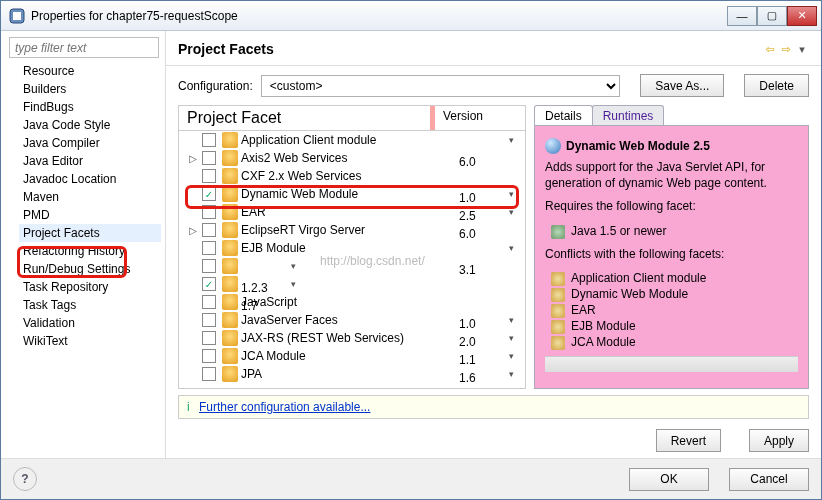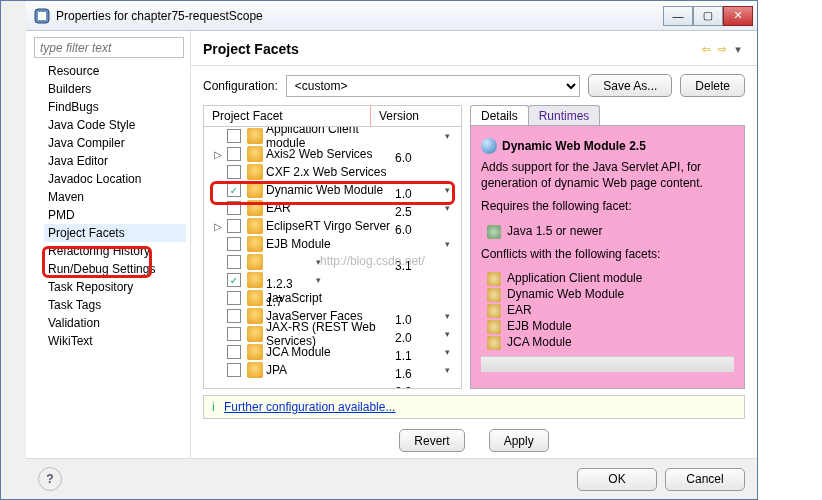--- a/index.html
+++ b/index.html
@@ -1,17 +1,17 @@
 <!DOCTYPE html>
 <html><head>
 <meta charset="utf-8">
 <style>
   * { box-sizing: border-box; margin: 0; padding: 0; }
   body { font-family: "Segoe UI", Tahoma, sans-serif; font-size: 12px; background: #fff; color: #000; user-select: none; }
-  .window { width: 758px; height: 500px; border: 1px solid #5a7aa0; display: flex; flex-direction: column; background: #f0f0f0; padding-left: 25px; }
+  .window { width: 822px; height: 500px; border: 1px solid #5a7aa0; display: flex; flex-direction: column; background: #f0f0f0; }
   .titlebar { height: 30px; background: linear-gradient(#fdfdfd, #e8eef6); display: flex; align-items: center; padding: 0 4px; border-bottom: 1px solid #c0c8d0; }
   .titlebar .icon { width: 16px; height: 16px; margin: 0 6px 0 4px; }
   .titlebar .title { flex: 1; font-size: 12px; }
   .winbtns { display: flex; gap: 0; }
   .winbtn { width: 30px; height: 20px; border: 1px solid #8899aa; background: linear-gradient(#f4f8fb,#dde6ef); display: flex; align-items: center; justify-content: center; font-size: 11px; }
   .winbtn:last-child { background: linear-gradient(#e58b8b,#c83030); color: #fff; border-color: #8b2222; }
   .body { flex: 1; display: flex; background: #fff; }
   .sidebar { width: 165px; border-right: 1px solid #ddd; padding: 6px 4px; position: relative; }
   .filter { width: 150px; height: 21px; border: 1px solid #c0c0c0; padding: 2px 5px; font-style: italic; color: #888; font-size: 12px; margin: 0 0 4px 4px; }
   .nav { list-style: none; padding-left: 14px; }
@@ -19,25 +19,25 @@
   .nav li.sel { background: #e5f0ff; }
   .hlbox2 { border: 3px solid #e31b13; position: absolute; border-radius: 6px; left: 16px; top: 215px; width: 110px; height: 32px; pointer-events: none; }
   .main { flex: 1; display: flex; flex-direction: column; }
   .mainhdr { padding: 10px 12px 8px 12px; display: flex; align-items: center; border-bottom: 1px solid #ddd; }
   .mainhdr h1 { font-size: 14px; font-weight: 700; flex: 1; }
   .arrowbtns { display: flex; gap: 2px; }
   .arrowbtns span { width: 14px; height: 14px; font-size: 11px; display: inline-flex; align-items: center; justify-content: center; }
   .cfgrow { padding: 8px 12px; display: flex; align-items: center; gap: 8px; }
   .cfgrow label { font-size: 12px; }
   .cfgselect { flex: 1; height: 22px; border: 1px solid #b0b0b0; background: #fff; font-size: 12px; padding: 0 4px; }
-  .btn { height: 23px; padding: 0 14px; border: 1px solid #9a9a9a; background: linear-gradient(#fdfdfd,#e7e7e7); font-size: 12px; cursor: pointer; border-radius: 5px; }
+  .btn { height: 23px; padding: 0 14px; border: 1px solid #9a9a9a; background: linear-gradient(#fdfdfd,#e7e7e7); font-size: 12px; cursor: pointer; border-radius: 0; margin-left: 12px; }
   .content { flex: 1; display: flex; gap: 8px; padding: 0 12px 0 12px; }
   .facetpane { flex: 1; display: flex; flex-direction: column; border: 1px solid #ccc; position: relative; }
   .facethdr { display: flex; background: #fff; border-bottom: 1px solid #ccc; }
-  .facethdr .col1 { flex: 1; padding: 3px 8px; font-size: 12px; border-right: 1px solid #fca5a5; }
+  .facethdr .col1 { flex: 1; padding: 3px 8px; font-size: 16px; border-right: 5px solid #fca5a5; }
   .facethdr .col2 { width: 90px; padding: 3px 8px; font-size: 12px; }
   .facetlist { flex: 1; overflow: hidden; position: relative; }
   .frow { display: flex; align-items: center; height: 18px; padding-left: 8px; font-size: 12px; }
   .frow .exp { width: 12px; text-align: center; color: #555; font-size: 10px; }
   .frow .chk { width: 14px; height: 14px; margin: 0 3px; border: 1px solid #888; background: #fff; display: inline-flex; align-items: center; justify-content: center; font-size: 10px; color: #1a6; }
   .frow .chk.on::after { content: "✓"; }
   .frow .fic { width: 16px; height: 16px; margin: 0 3px; display: inline-block; background: radial-gradient(circle at 50% 40%, #ffd97a, #e5a020); border-radius: 2px; }
   .frow .lab { flex: 1; }
   .frow .ver { width: 50px; margin-top: 44px; }
   .frow .dd { width: 16px; color: #555; font-size: 9px; }
@@ -49,21 +49,21 @@
   .detbody { flex: 1; border: 1px solid #aab; background: #f9a8d4; padding: 8px 10px; font-size: 12px; overflow: auto; }
   .detbody h3 { font-size: 12px; font-weight: 700; margin: 4px 0 6px 0; display: flex; align-items: center; gap: 5px; }
   .detbody p { font-size: 12px; margin-bottom: 8px; line-height: 1.3; }
   .detlist { list-style: none; padding-left: 6px; }
   .detlist li { padding: 1px 0 1px 20px; position: relative; font-size: 12px; }
   .detlist li::before { content: ""; position: absolute; left: 0; top: 2px; width: 14px; height: 14px; background: radial-gradient(circle,#b8d8b8,#6a9a6a); border-radius: 2px; }
   .detlist.conflict li::before { background: radial-gradient(circle,#f0e0a0,#d0a040); }
   .scrollbar { height: 16px; border-top: 1px solid #ccc; background: linear-gradient(#eee,#ddd); position: relative; }
   .footerinfo { margin: 6px 12px 0 12px; border: 1px solid #ccc; background: #fffff0; padding: 4px 8px; font-size: 12px; }
   .footerinfo a { color: #0033cc; text-decoration: underline; }
-  .btnrow { display: flex; justify-content: center; gap: 24px; padding: 10px 12px 6px 12px; }
+  .btnrow { display: flex; justify-content: flex-end; gap: 16px; padding: 10px 12px 6px 12px; }
   .bottombar { border-top: 1px solid #ddd; padding: 8px 12px; display: flex; align-items: center; }
   .helpbtn { width: 24px; height: 24px; border: 1px solid #bbb; border-radius: 50%; display: flex; align-items: center; justify-content: center; color: #556; font-weight: 700; }
   .bottombar .spacer { flex: 1; }
   .watermark { position: absolute; color: #bbb; font-size: 12px; pointer-events: none; left: 320px; top: 254px; }
   .globe { width: 16px; height: 16px; border-radius: 50%; background: radial-gradient(circle at 35% 30%, #cde8ff, #3b7bbf); display: inline-block; }
 </style>
 </head>
 <body>
 
 <div class="window">

